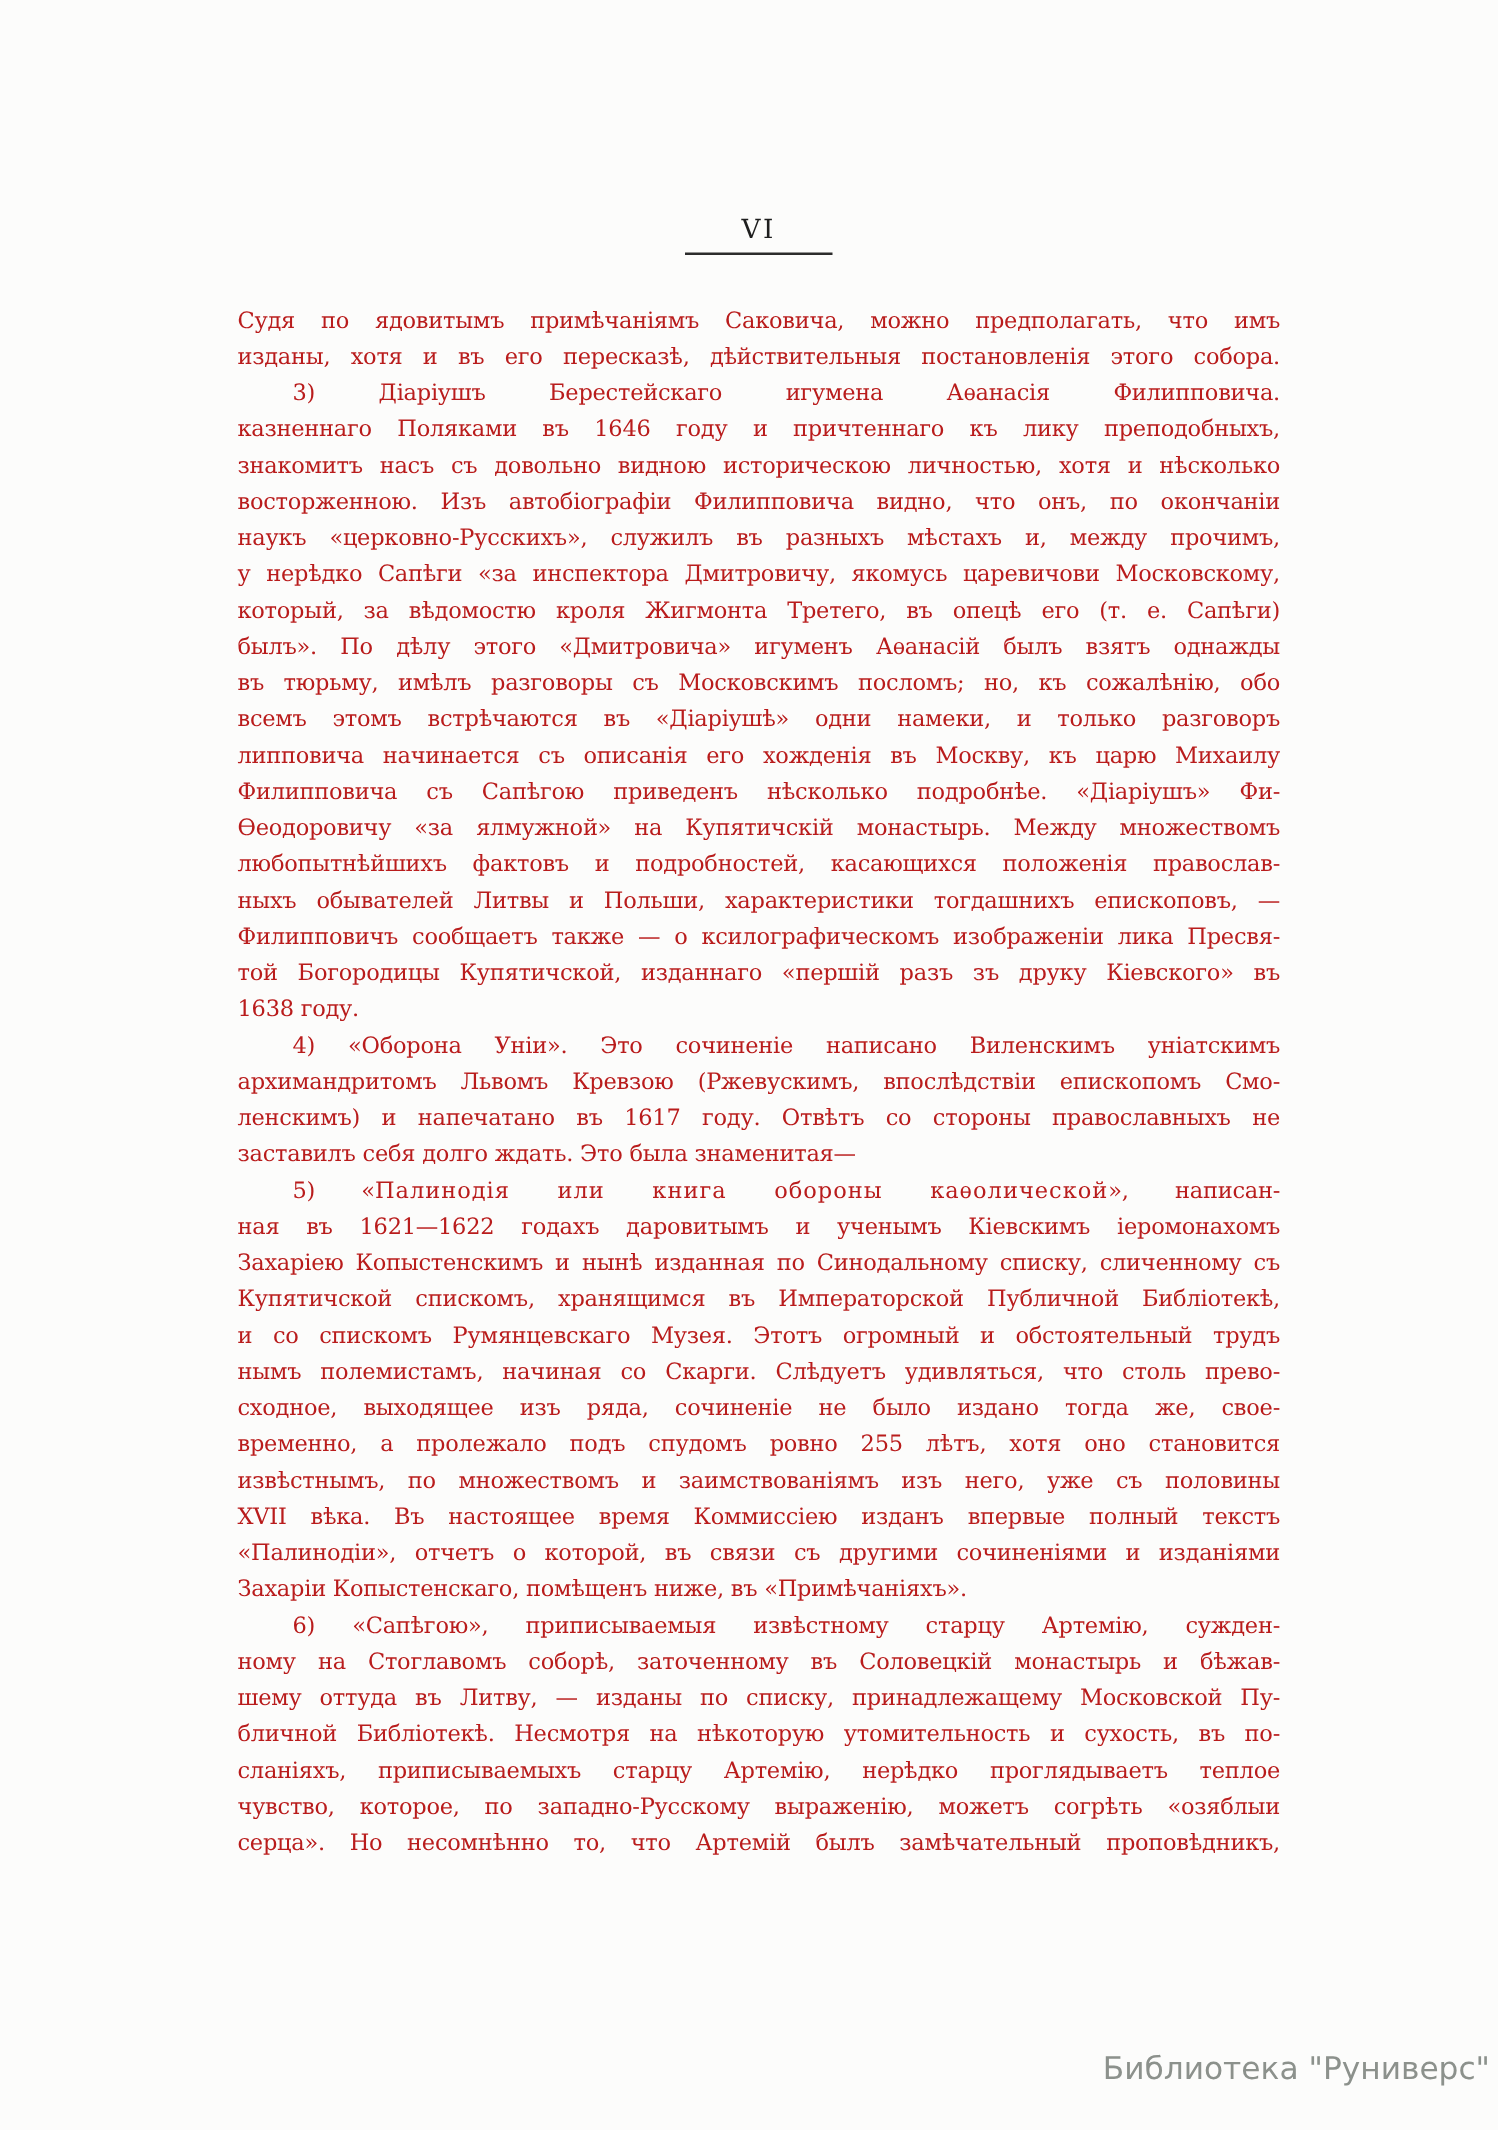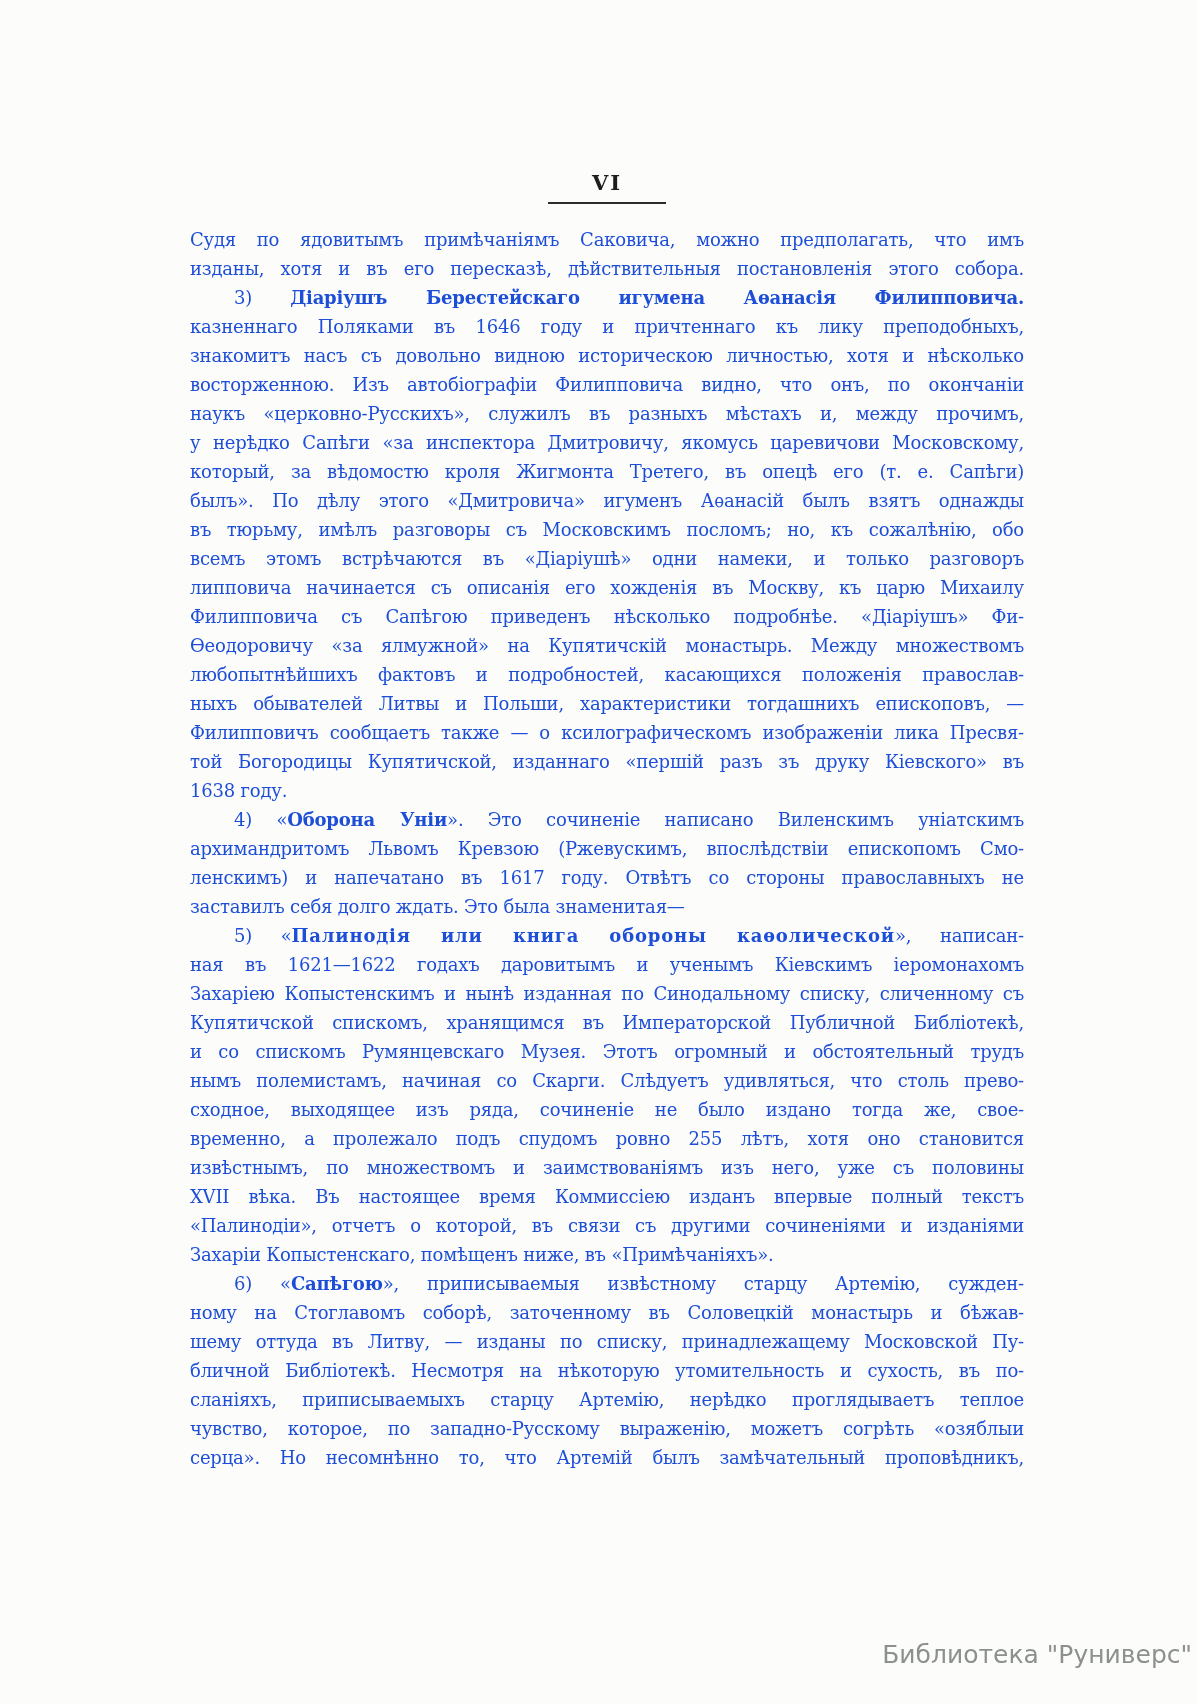--- a/index.html
+++ b/index.html
@@ -6,35 +6,35 @@
   body{
     width:1198px;height:1704px;position:relative;overflow:hidden;
     background:#fcfcfb;
     font-family:"DejaVu Serif",serif;
   }
   .page{position:absolute;inset:0}
   .pagenum-wrap{
     position:absolute;left:190px;top:172px;width:834px;
     text-align:center;color:#1e1e1e;
   }
-  .pagenum{font-size:21px;font-weight:bold;letter-spacing:2px;line-height:22px}
+  .pagenum{font-size:21px;font-weight:normal;letter-spacing:2px;line-height:22px}
   .pagenum-rule{width:118px;height:2px;background:#2c2c2c;margin:8px auto 0}
   .text-block{
-    position:absolute;left:190px;top:225px;width:834px;
-    font-size:18px;line-height:29px;color:#1d4ed8;
+    position:absolute;left:190px;top:242px;width:834px;
+    font-size:18px;line-height:29px;color:#b91c1c;
     letter-spacing:-0.2px;
   }
   .ln{
     text-align:justify;
     text-align-last:justify;
     height:29px;
   }
   .ln.end{text-align-last:left}
   .ln.ind{text-indent:44px}
-  .ln b{font-weight:bold}
+  .ln b{font-weight:normal}
   .ln.sp b{letter-spacing:0.8px}
   .watermark{
     position:absolute;top:1641px;right:6px;
     font-family:"DejaVu Sans",sans-serif;
     font-size:25px;line-height:28px;color:#8c918c;
   }
 </style>
 </head>
 <body>
 

